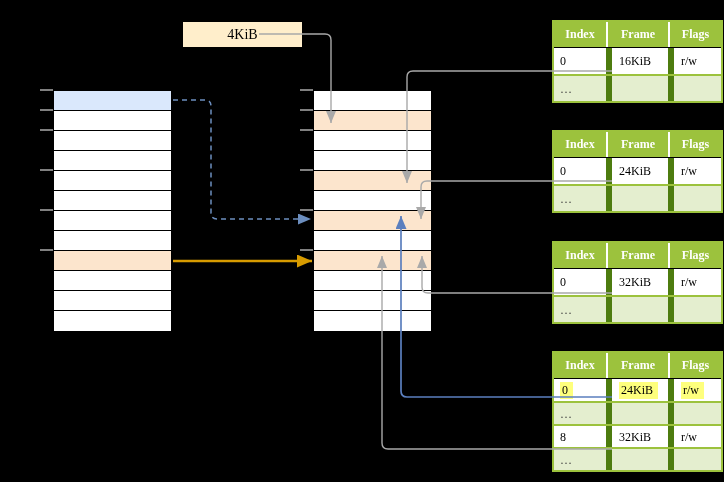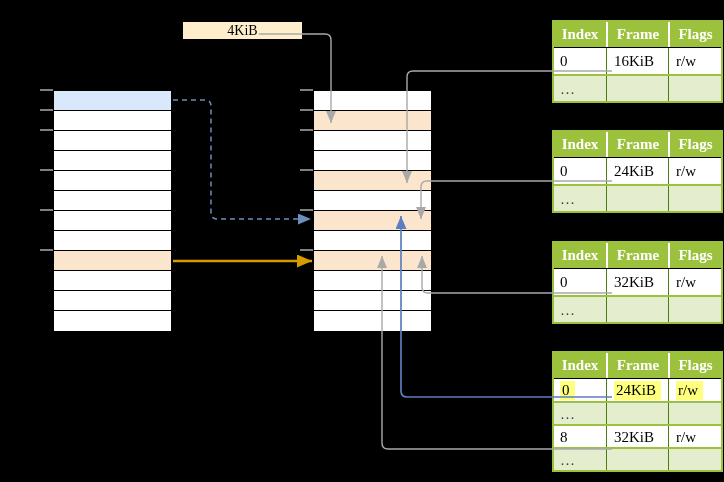--- a/index.html
+++ b/index.html
@@ -5,21 +5,21 @@
   * { box-sizing: border-box; margin: 0; padding: 0; }
   html, body { background: #000; }
   body {
     width: 724px; height: 482px; position: relative; overflow: hidden;
     font-family: "Liberation Serif", "DejaVu Serif", serif;
   }
   .canvas { position: absolute; left: 0; top: 0; width: 724px; height: 482px; background: var(--bg-black); }
 
   
   .label-box {
-    position: absolute; left: 183px; top: 22px; width: 119px; height: 17px;
+    position: absolute; left: 183px; top: 22px; width: 119px; height: 25px;
     background: var(--label-cream); color: #000; font-size: 14px;
     display: flex; align-items: center; justify-content: center; z-index: 2;
   }
 
   
   .mem-col {
     position: absolute; top: 90px; width: 119px;
     border: 1px solid #000; background: #fff; z-index: 1;
   }
   #leftCol { left: 53px; }
@@ -29,30 +29,30 @@
   .mem-row.blue   { background: var(--page-blue); }
   .mem-row.orange { background: var(--frame-orange); }
 
   
   .tick { position: absolute; width: 13px; height: 2px; background: var(--tick-gray); z-index: 1; }
 
   
   .ptable {
     position: absolute; left: 552px; width: 171px;
     border: 2px solid var(--table-green); background: #fff;
-    font-size: 15px; color: #000; z-index: 2;
+    font-size: 12px; color: #000; z-index: 2;
   }
   .ptable .row { display: grid; grid-template-columns: 52px 62px 53px; height: 27px; line-height: 27px; }
   .ptable .row.head { background: var(--table-green); color: #fff; font-weight: bold; height: 25px; line-height: 25px; }
   .ptable .row.head .c { text-align: center; padding: 0; }
   .ptable .row.head .c + .c { border-left: 2px solid #ffffff; }
   .ptable .row + .row { border-top: 2px solid var(--table-green); }
   .ptable .row.head + .row { border-top: 1px solid #000; }
   .ptable .c { padding-left: 6px; overflow: hidden; }
-  .ptable .row:not(.head) .c + .c { border-left: 1px solid #4d7c0f; padding-left: 7px; }
+  .ptable .row:not(.head) .c + .c { border-left: 6px solid #4d7c0f; padding-left: 7px; }
   .ptable .row.dots { background: var(--dots-green); color: #3f3f3f; }
   .ptable.t4 .row:not(.head) { height: 23px; line-height: 23px; }
   .hl { background: var(--highlight-yellow); padding: 1px 5px 2px 2px; }
 
   
   svg.overlay { position: absolute; left: 0; top: 0; width: 724px; height: 482px; z-index: 5; pointer-events: none; }
 </style>
 </head>
 <body>
 

